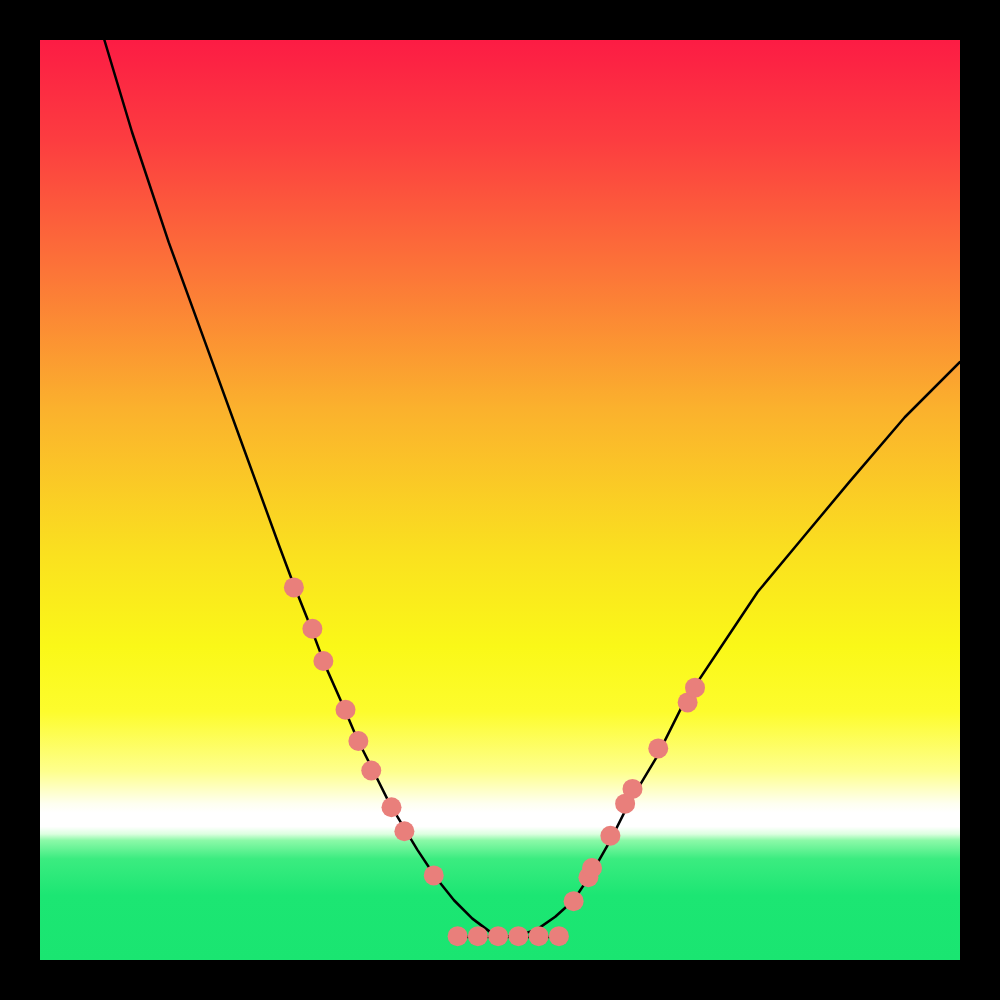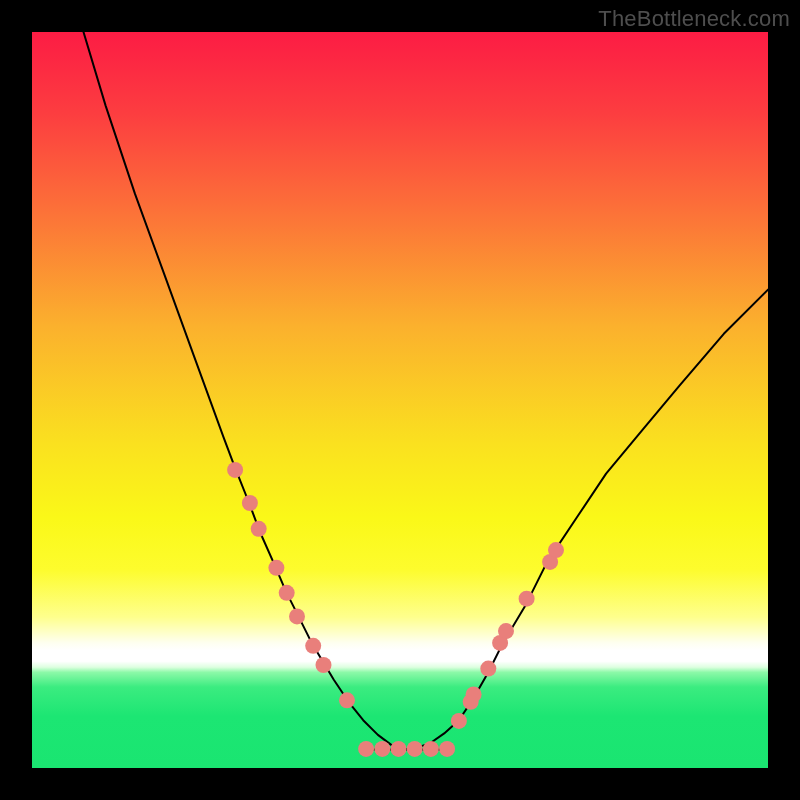--- a/index.html
+++ b/index.html
@@ -92,14 +92,13 @@
           <circle cx="441.6" cy="662.4" r="8" fill="#e97f7b"></circle>
           <circle cx="456.3" cy="636.6" r="8" fill="#e97f7b"></circle>
           <circle cx="468.1" cy="610.9" r="8" fill="#e97f7b"></circle>
           <circle cx="474.0" cy="599.1" r="8" fill="#e97f7b"></circle>
           <circle cx="494.6" cy="566.7" r="8" fill="#e97f7b"></circle>
           <circle cx="518.1" cy="529.9" r="8" fill="#e97f7b"></circle>
           <circle cx="524.0" cy="518.1" r="8" fill="#e97f7b"></circle>
         </g>
     </svg>
   </div>
-  <div class="watermark">TheBottleneck.com</div>
 </div>
 
 </body></html>

